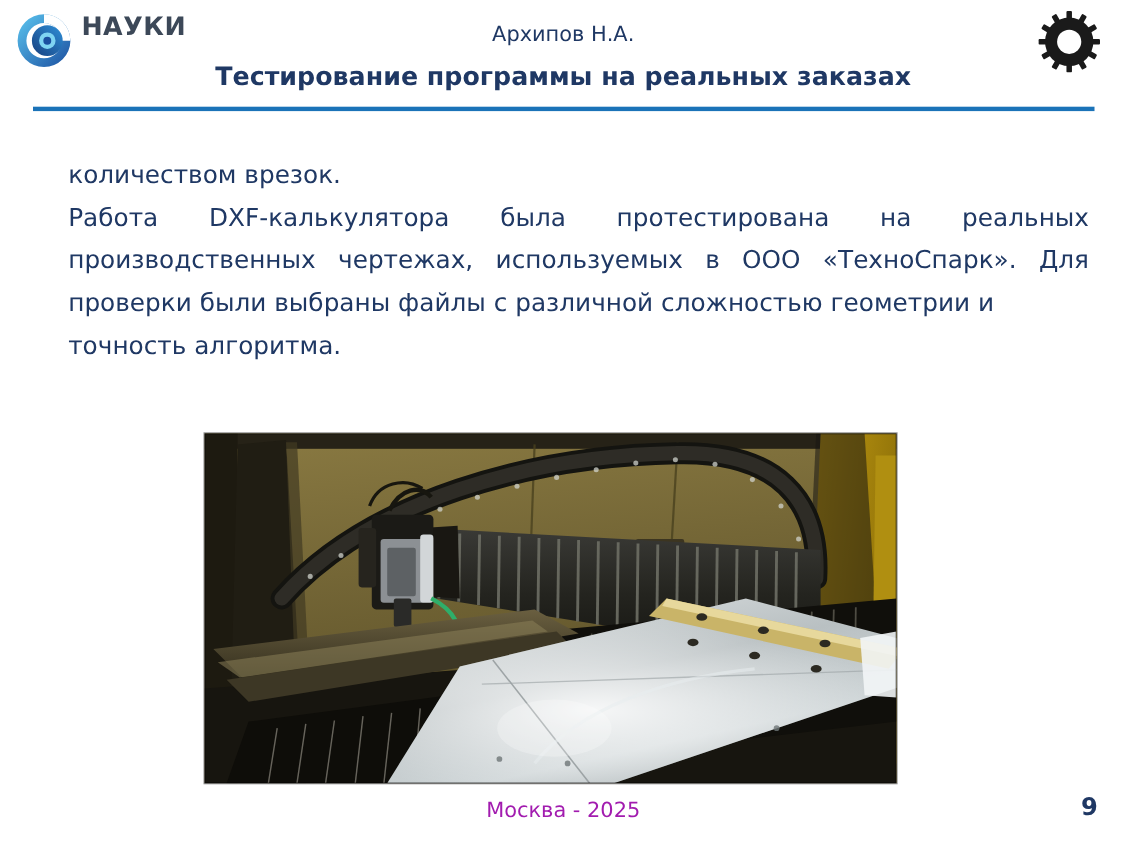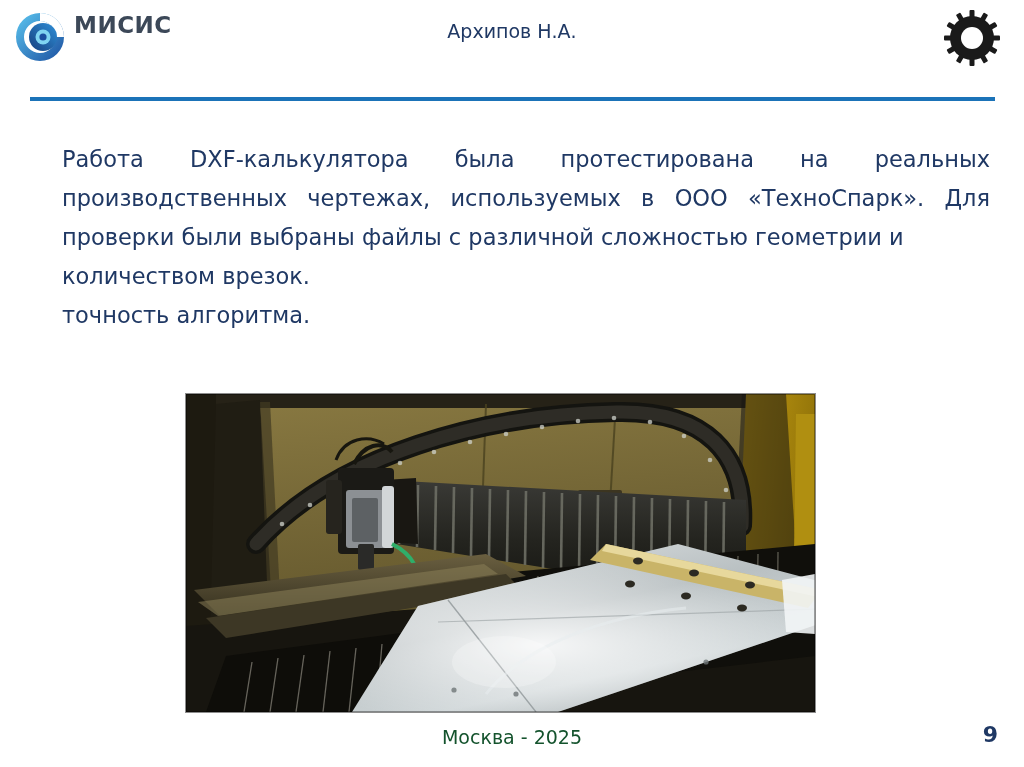--- a/index.html
+++ b/index.html
@@ -135,21 +135,21 @@
   }
   .photo-frame svg { display: block; }
 
   
   .footer-place {
     position: absolute;
     left: 0; top: 726px;
     width: 1024px;
     text-align: center;
     font-size: 19px;
-    color: #14532d;
+    color: #a21caf;
   }
   .footer-pagenum {
     position: absolute;
     right: 26px; top: 722px;
     font-size: 22px;
     font-weight: bold;
     color: #1F3864;
   }
 </style>
 </head>
@@ -171,26 +171,27 @@
           </linearGradient>
         </defs>
         <path d="M28 3 A24 24 0 1 0 28 51 A24 24 0 1 0 28 3 Z M28 11 A16 16 0 1 1 28 43 A16 16 0 1 1 28 11 Z" fill="url(#mg1)"></path>
         <path d="M28 3 A24 24 0 0 1 52 27 L44 27 A16 16 0 0 0 28 11 Z" fill="#ffffff"></path>
         <circle cx="31" cy="27" r="14" fill="url(#mg2)"></circle>
         <circle cx="31" cy="27" r="7.5" fill="#7FD4F2"></circle>
         <circle cx="31" cy="27" r="3.6" fill="#1B4FA0"></circle>
       </svg>
     </div>
     <div class="misis-text">
-      <div class="misis-name">МИСИС</div>
+      <div class="misis-name">НАУКИ</div>
     </div>
   </div>
 
   <div class="presenter-name">Архипов Н.А.</div>
 
+  <div class="slide-title">Тестирование программы на реальных заказах</div>
 
   <div class="title-rule"></div>
 
   <div class="ito-logo">
     <div class="ito-gear">
       <svg viewBox="0 0 56 56" width="56" height="56">
         <g fill="#1A1A1A">
           <circle cx="28" cy="28" r="22"></circle>
           <g>
             <rect x="25.5" y="0" width="5" height="8" rx="1"></rect>
@@ -207,24 +208,24 @@
             <rect x="48" y="25.5" width="8" height="5" rx="1" transform="rotate(60 28 28)"></rect>
           </g>
         </g>
         <circle cx="28" cy="28" r="11" fill="#ffffff"></circle>
       </svg>
     </div>
   </div>
 </div>
 
 <div class="body-block">
+  <p class="body-para lastline">количеством врезок.</p>
   <p class="body-para">
     <span>Работа DXF-калькулятора была протестирована на реальных производственных чертежах, используемых в ООО «ТехноСпарк». Для проверки были выбраны файлы с различной сложностью геометрии и</span>
   </p>
-  <p class="body-para lastline">количеством врезок.</p>
   <p class="body-para lastline">точность алгоритма.</p>
 </div>
 
 <div class="photo-frame">
   <svg viewBox="0 0 629 318" width="629" height="318">
     <defs>
       <linearGradient id="wallG" x1="0" y1="0" x2="0.2" y2="1">
         <stop offset="0%" stop-color="#8a7a42"></stop>
         <stop offset="60%" stop-color="#6b5e31"></stop>
         <stop offset="100%" stop-color="#4a421f"></stop>

